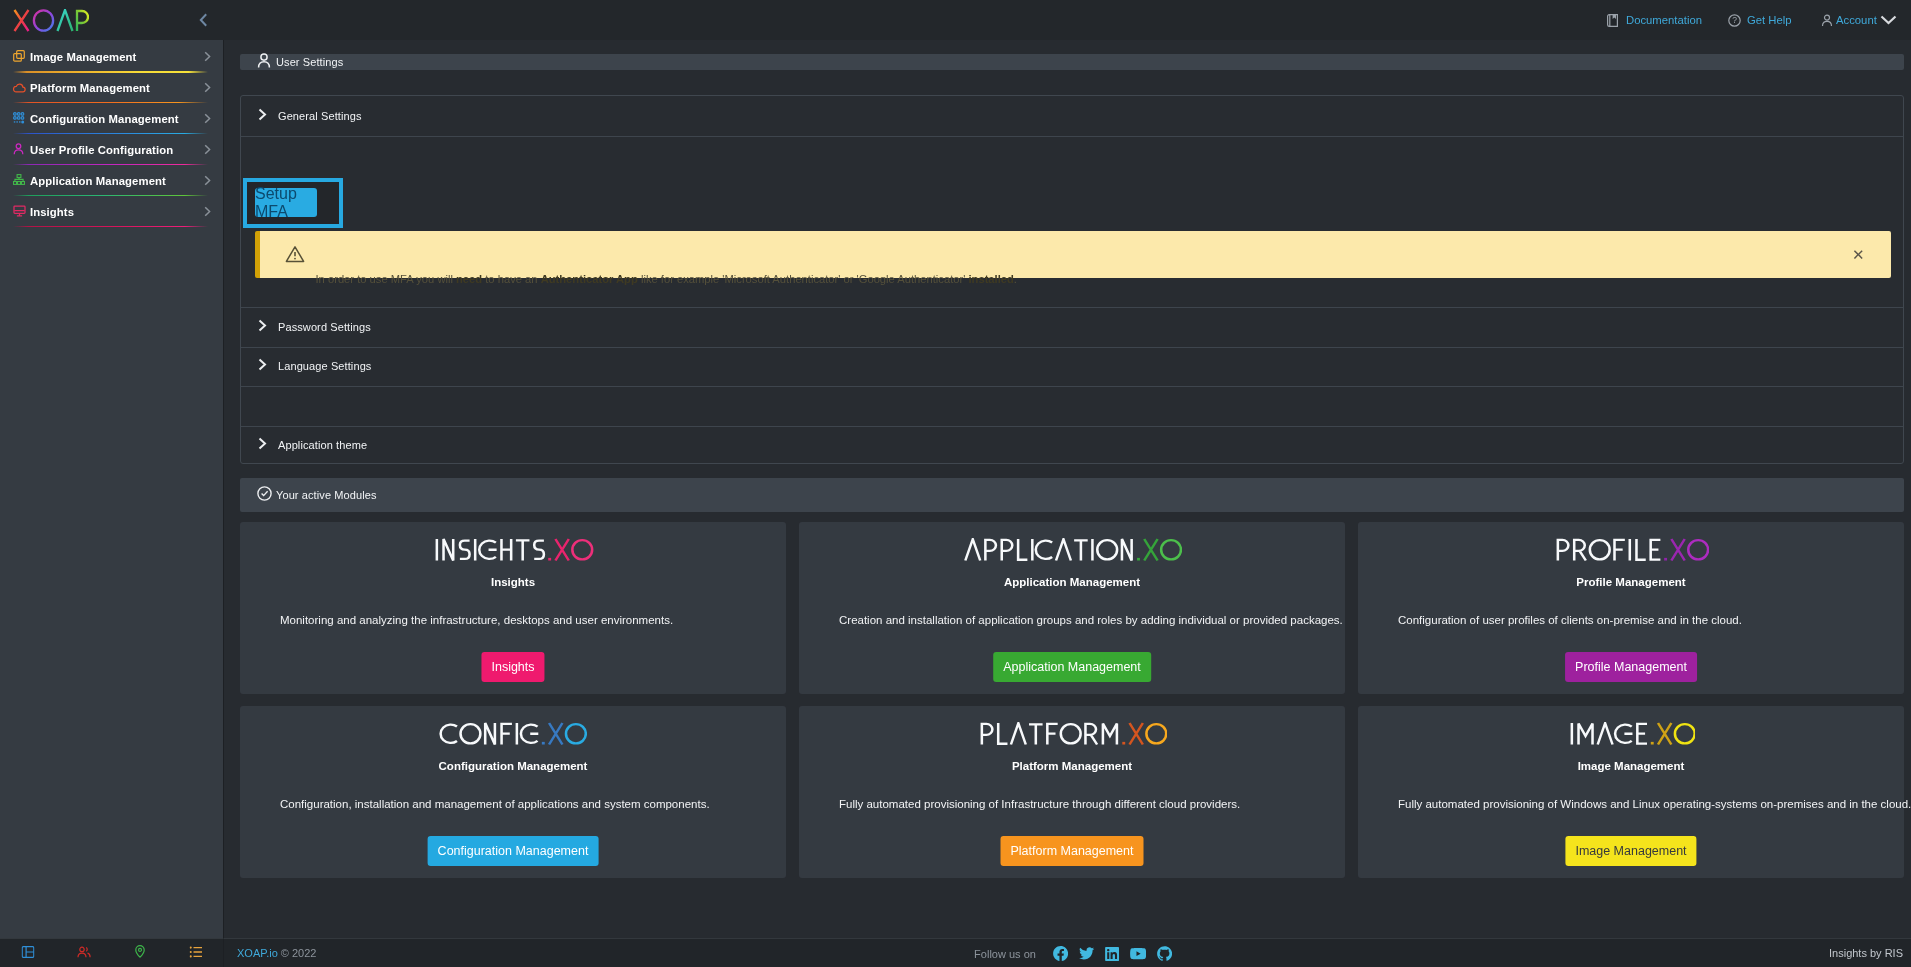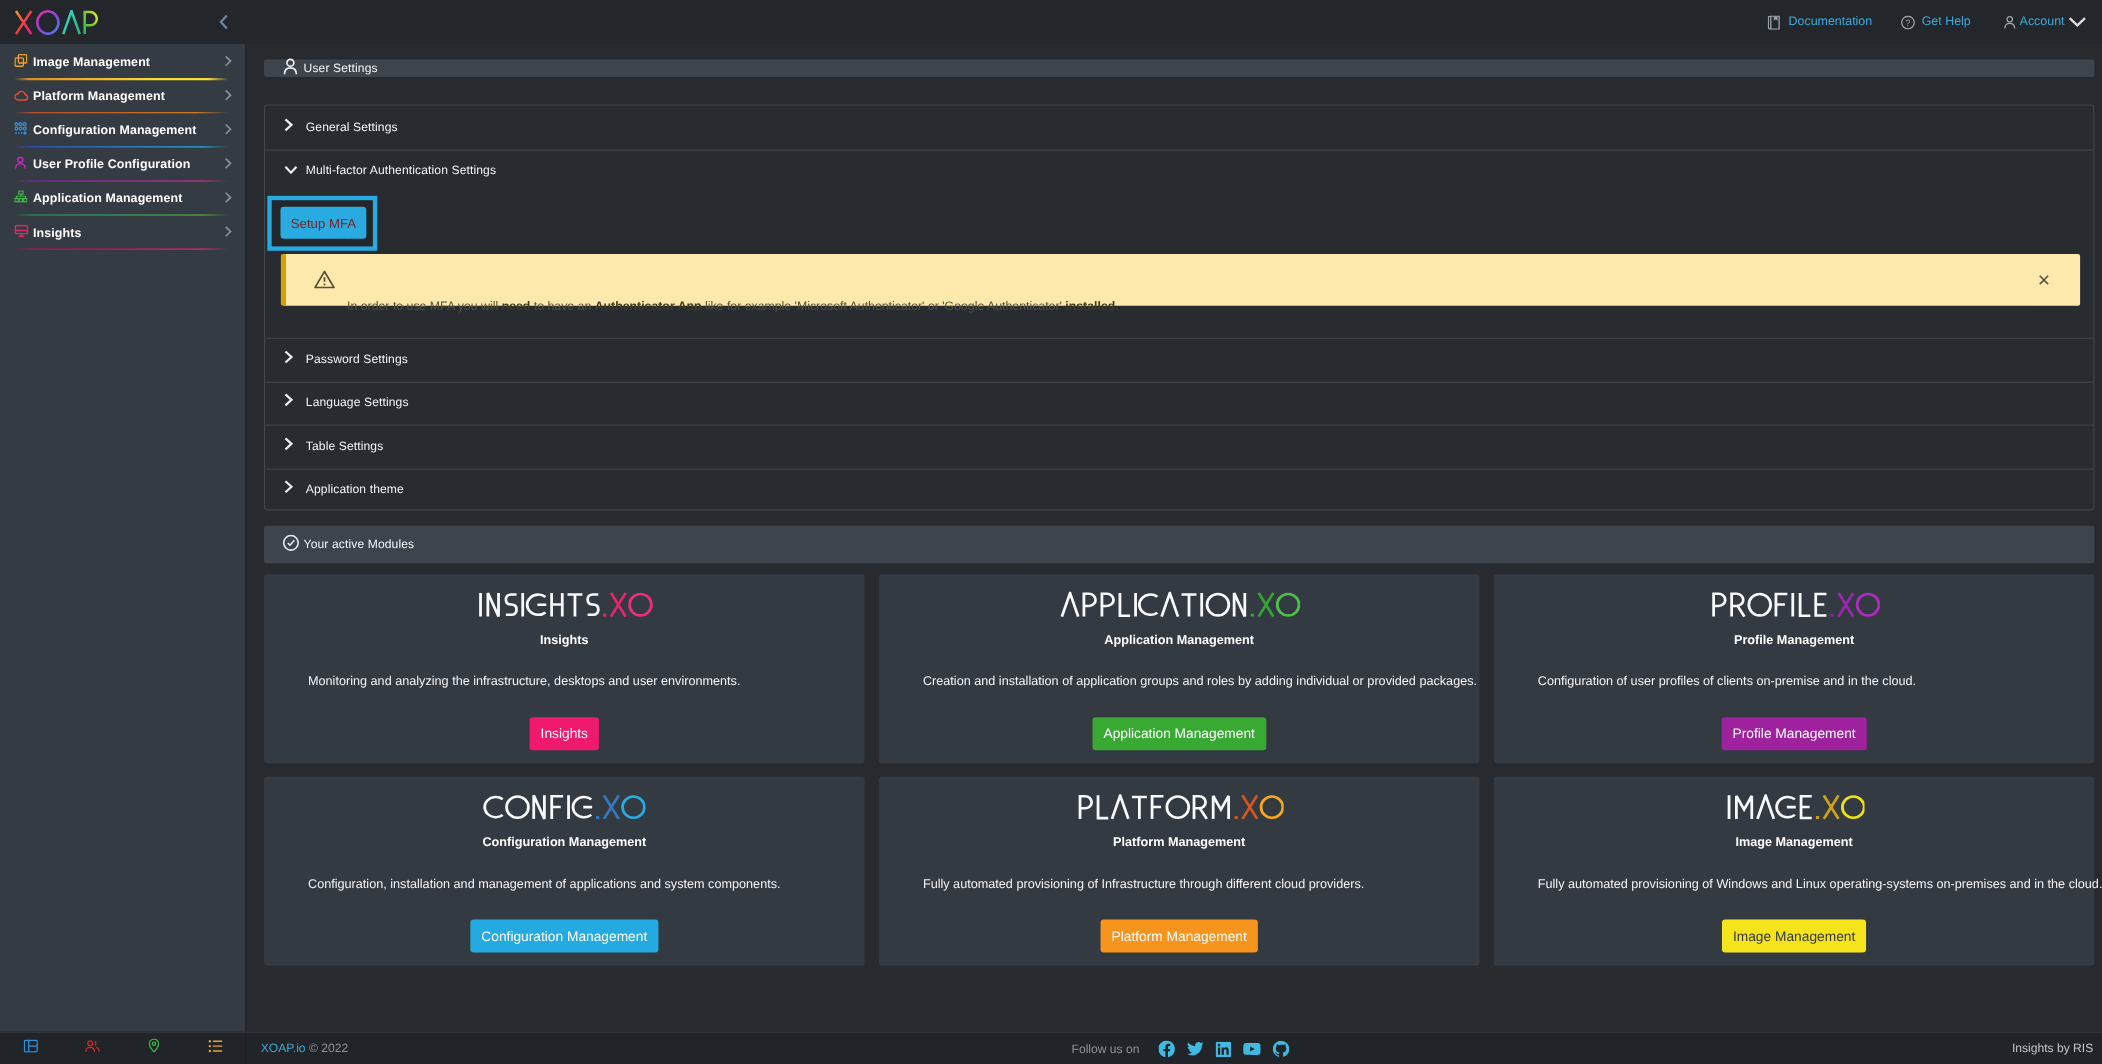--- a/index.html
+++ b/index.html
@@ -18,21 +18,21 @@
   #footer { position:absolute; left:224px; top:938px; width:1687px; height:29px; background:#212529; border-top:1px solid #33383d; color:#8d949c; font-size:11px; }
   .bar { position:absolute; left:240px; width:1664px; height:16px; background:#3d444c; border-radius:2px; color:#f2f4f6; font-size:12px; }
   .bar .bic { position:absolute; left:17px; top:50%; transform:translateY(-50%); }
   .bar .btx { position:absolute; left:36px; top:50%; transform:translateY(-50%); letter-spacing:0.1px; font-size:11px;}
   #panel { position:absolute; left:240px; top:95px; width:1664px; height:369px; background:#282c31; border:1px solid #40474f; border-radius:3px; }
   .arow { position:absolute; left:0; width:1662px; }
   .arow .achev { position:absolute; left:17px; top:50%; transform:translateY(-50%); }
   .arow .atx { position:absolute; left:37px; top:50%; transform:translateY(-50%); color:#f2f4f6; font-size:11px; letter-spacing:0.1px; }
   .divl { position:absolute; left:0; width:1662px; height:1px; background:#3e454d; }
   #mfabox { position:absolute; left:2px; top:82px; width:100px; height:50px; border:4px solid #27a9e1; background:#23262a; }
-  #mfabtn { position:absolute; left:8px; top:6px; width:78px; height:29px; background:#29abe2; border-radius:3px; color:#7f1d1d; font-size:12px; display:flex; align-items:center; justify-content:center; }
+  #mfabtn { position:absolute; left:8px; top:6px; width:62px; height:29px; background:#29abe2; border-radius:3px; color:#0c4a6e; font-size:16px; display:flex; align-items:center; justify-content:center; }
   #warn { position:absolute; left:13.5px; top:135px; width:1636px; height:47px; background:#fce9ab; border-left:5px solid #d2a106; border-radius:2px; color:#4d4525; font-size:11.2px; }
   #warn .wtx { position:absolute; left:56px; top:50%; transform:translateY(-50%); color:#55503a;margin-top:24px; }
   #warn .wtx b { color:#3f3a22; }
   #warn .wx { position:absolute; right:26px; top:50%; transform:translateY(-50%); color:#5c564a; font-size:15px; }
   .card { position:absolute; width:546px; height:172px; background:#343a41; border-radius:3px; }
   .card .logo { position:absolute; left:0; width:100%; top:16px; text-align:center; }
   .card .sub { position:absolute; left:0; width:100%; top:54px; text-align:center; color:#fff; font-size:11.5px; font-weight:bold; }
   .card .desc { position:absolute; left:16px; width:100%; top:92px; text-align:left; color:#f2f3f5; font-size:11.5px;padding-left:24px; }
   .card .cbtn { position:absolute; top:130px; left:50%; transform:translateX(-50%); height:30px; border-radius:3px; color:#fff; font-size:12.5px; display:flex; align-items:center; padding:0 10px; white-space:nowrap; }
   #footc { position:absolute; left:849px; top:0; height:29px; display:flex; align-items:center; gap:11px; transform:translateX(-50%); }
@@ -245,26 +245,20 @@
 </div>
 
 <div id="panel">
   <div class="arow" style="top:0;height:39.5px">
     <span class="achev"><svg width="9" height="13" viewBox="0 0 9 13">
           <path d="M1.5,1.5 L7,6.5 L1.5,11.5" fill="none" stroke="#eceef0" stroke-width="2"></path>
         </svg></span>
     <span class="atx">General Settings</span>
   </div>
   <div class="divl" style="top:39.5px"></div>
-  <div class="arow" style="top:39.5px;height:39.5px">
-    <span class="achev"><svg width="13" height="9" viewBox="0 0 13 9">
-          <path d="M1.5,1.5 L6.5,7 L11.5,1.5" fill="none" stroke="#eceef0" stroke-width="2"></path>
-        </svg></span>
-    <span class="atx">Multi-factor Authentication Settings</span>
-  </div>
   <div id="mfabox">
       <div id="mfabtn">Setup MFA</div>
     </div>
   <div id="warn">
     <svg style="position:absolute;left:25px;top:14px" width="20" height="18" viewBox="0 0 20 18">
         <path d="M10,1.8 L18.6,16.4 H1.4 Z" fill="none" stroke="#575137" stroke-width="1.5" stroke-linejoin="round"></path>
         <path d="M10,7 v4.2" stroke="#575137" stroke-width="1.6"></path>
         <circle cx="10" cy="13.6" r="0.9" fill="#575137"></circle>
       </svg>
     <span class="wtx">In order to use MFA you will <b>need</b> to have an <b>Authenticator App</b> like for example 'Microsoft Authenticator' or 'Google Authenticator' <b>installed</b>.</span>
@@ -278,26 +272,20 @@
     <span class="atx">Password Settings</span>
   </div>
   <div class="divl" style="top:250.5px"></div>
   <div class="arow" style="top:250.5px;height:39.5px">
     <span class="achev"><svg width="9" height="13" viewBox="0 0 9 13">
           <path d="M1.5,1.5 L7,6.5 L1.5,11.5" fill="none" stroke="#eceef0" stroke-width="2"></path>
         </svg></span>
     <span class="atx">Language Settings</span>
   </div>
   <div class="divl" style="top:290px"></div>
-  <div class="arow" style="top:290px;height:39.5px">
-    <span class="achev"><svg width="9" height="13" viewBox="0 0 9 13">
-          <path d="M1.5,1.5 L7,6.5 L1.5,11.5" fill="none" stroke="#eceef0" stroke-width="2"></path>
-        </svg></span>
-    <span class="atx">Table Settings</span>
-  </div>
   <div class="divl" style="top:329.5px"></div>
   <div class="arow" style="top:329.5px;height:39.5px">
     <span class="achev"><svg width="9" height="13" viewBox="0 0 9 13">
           <path d="M1.5,1.5 L7,6.5 L1.5,11.5" fill="none" stroke="#eceef0" stroke-width="2"></path>
         </svg></span>
     <span class="atx">Application theme</span>
   </div>
 </div>
 
 <div class="bar" style="top:478px;height:34px">

